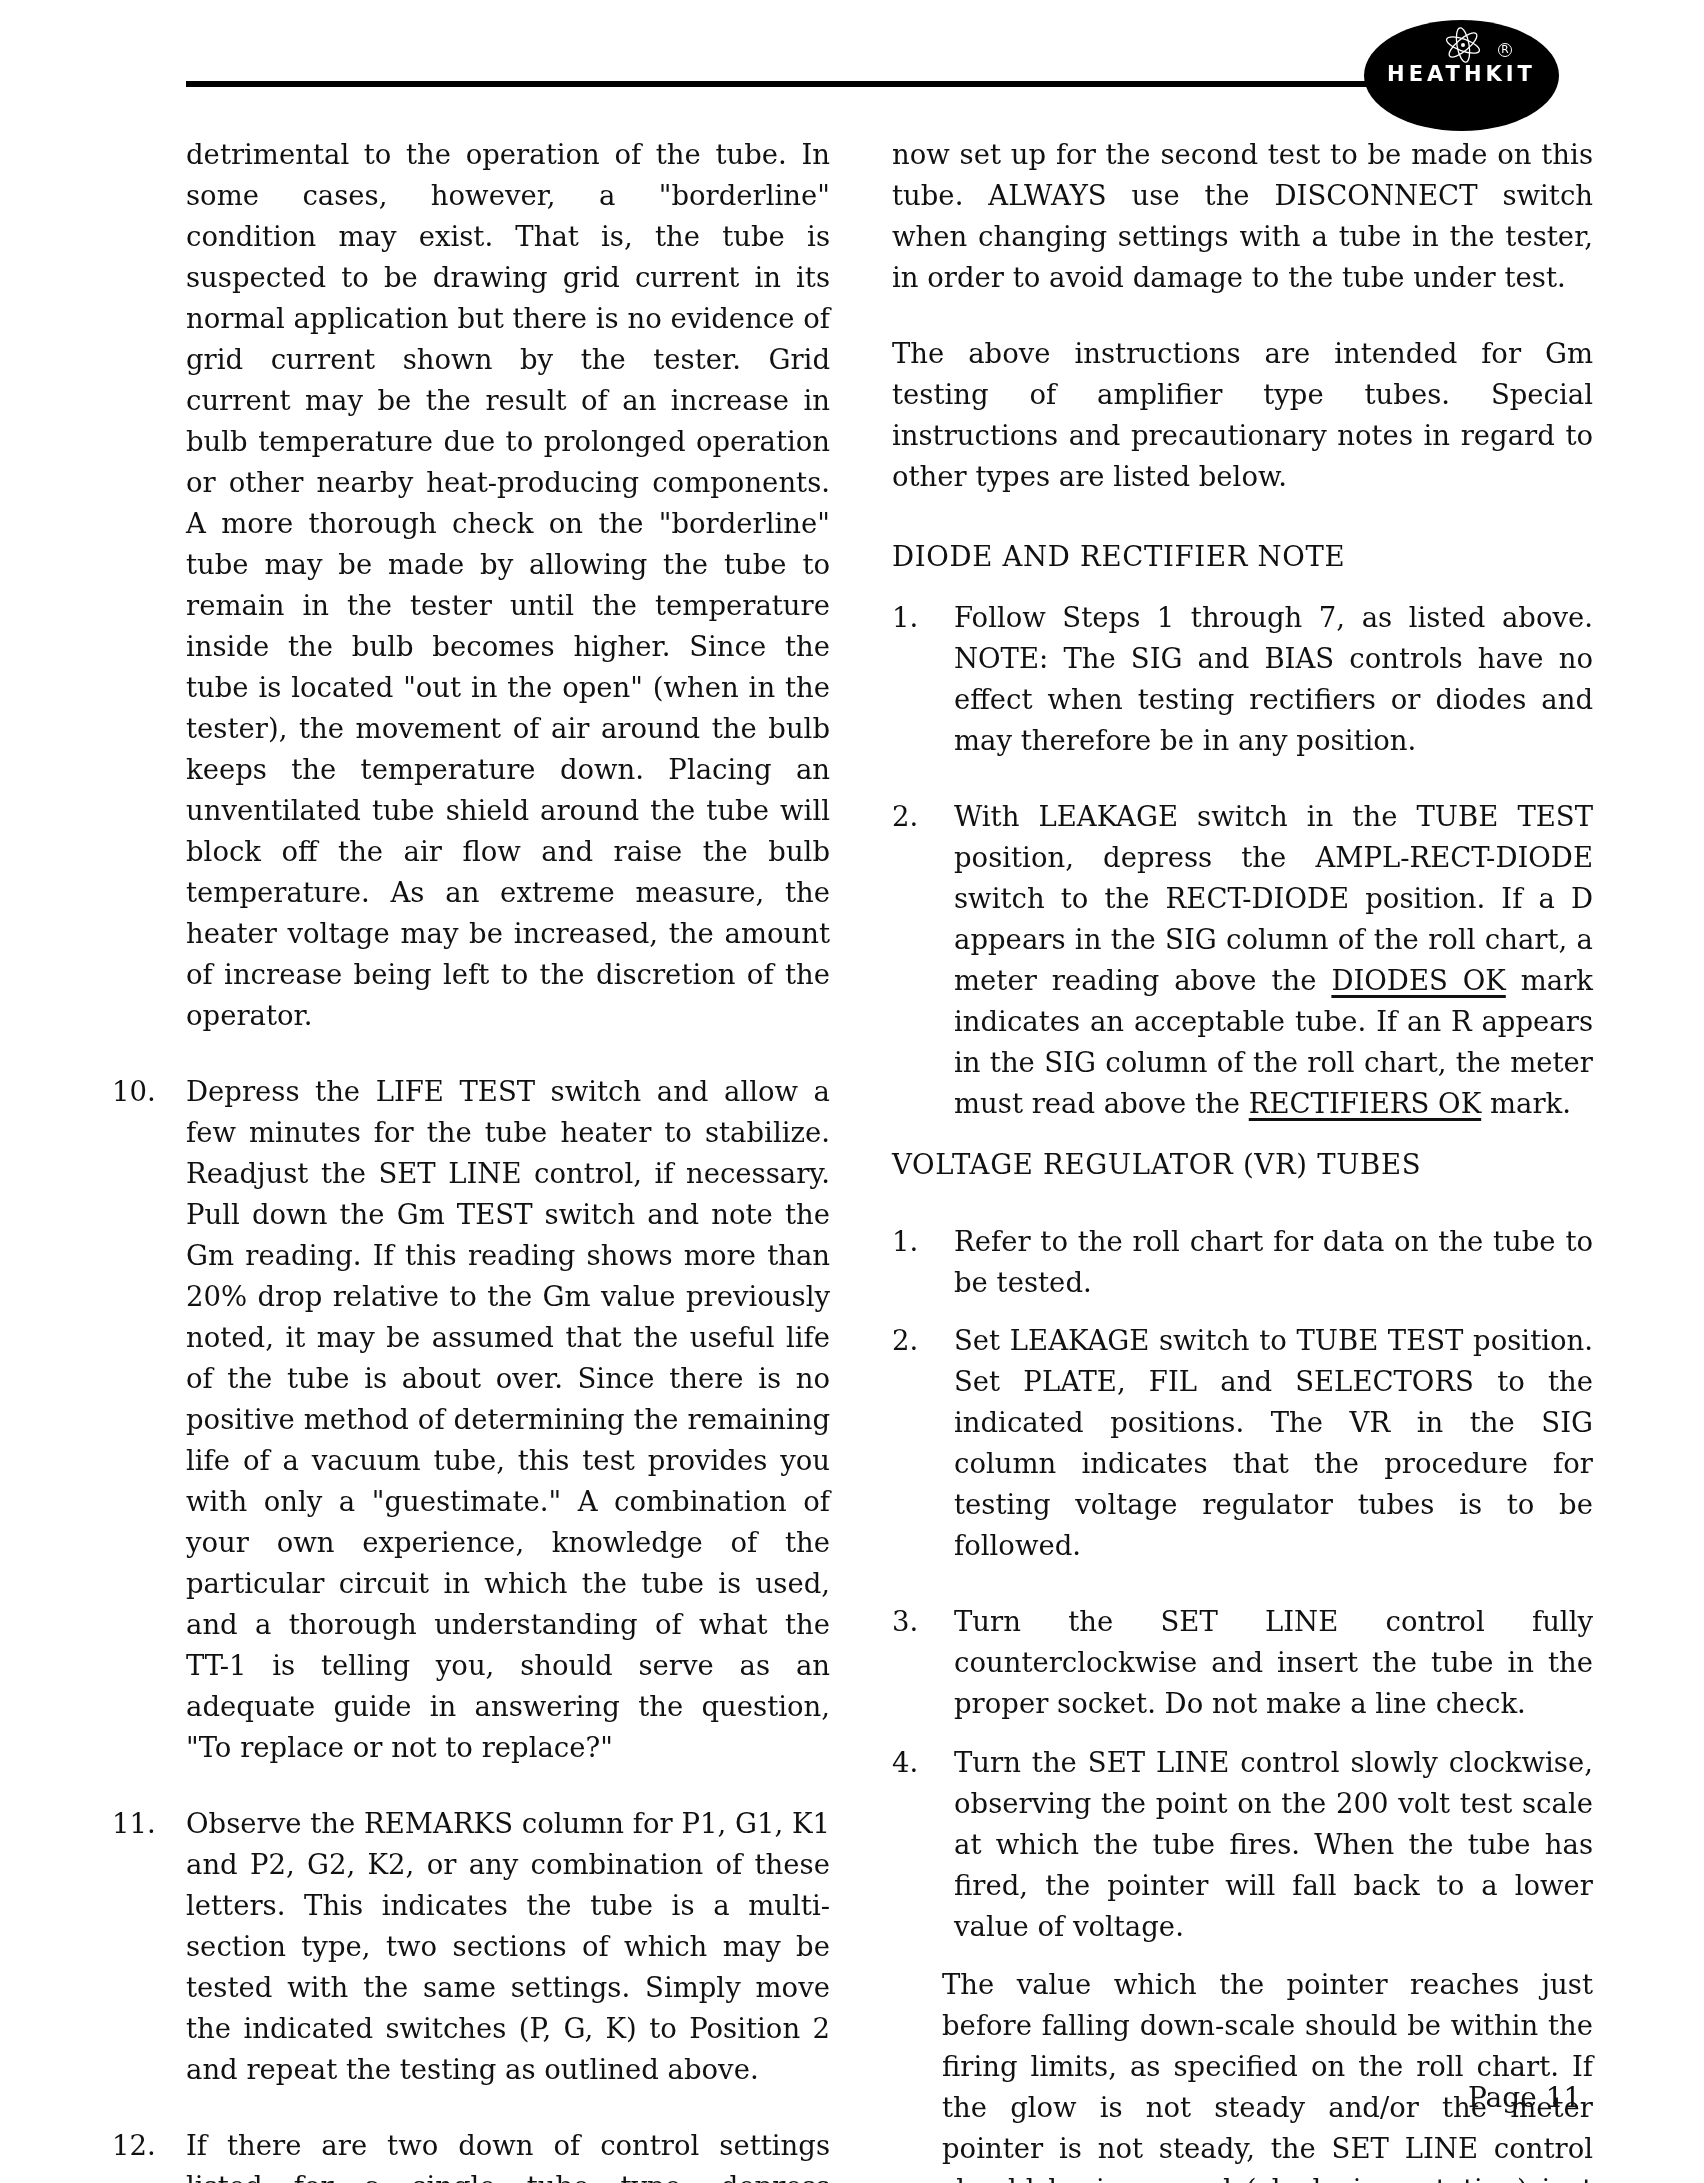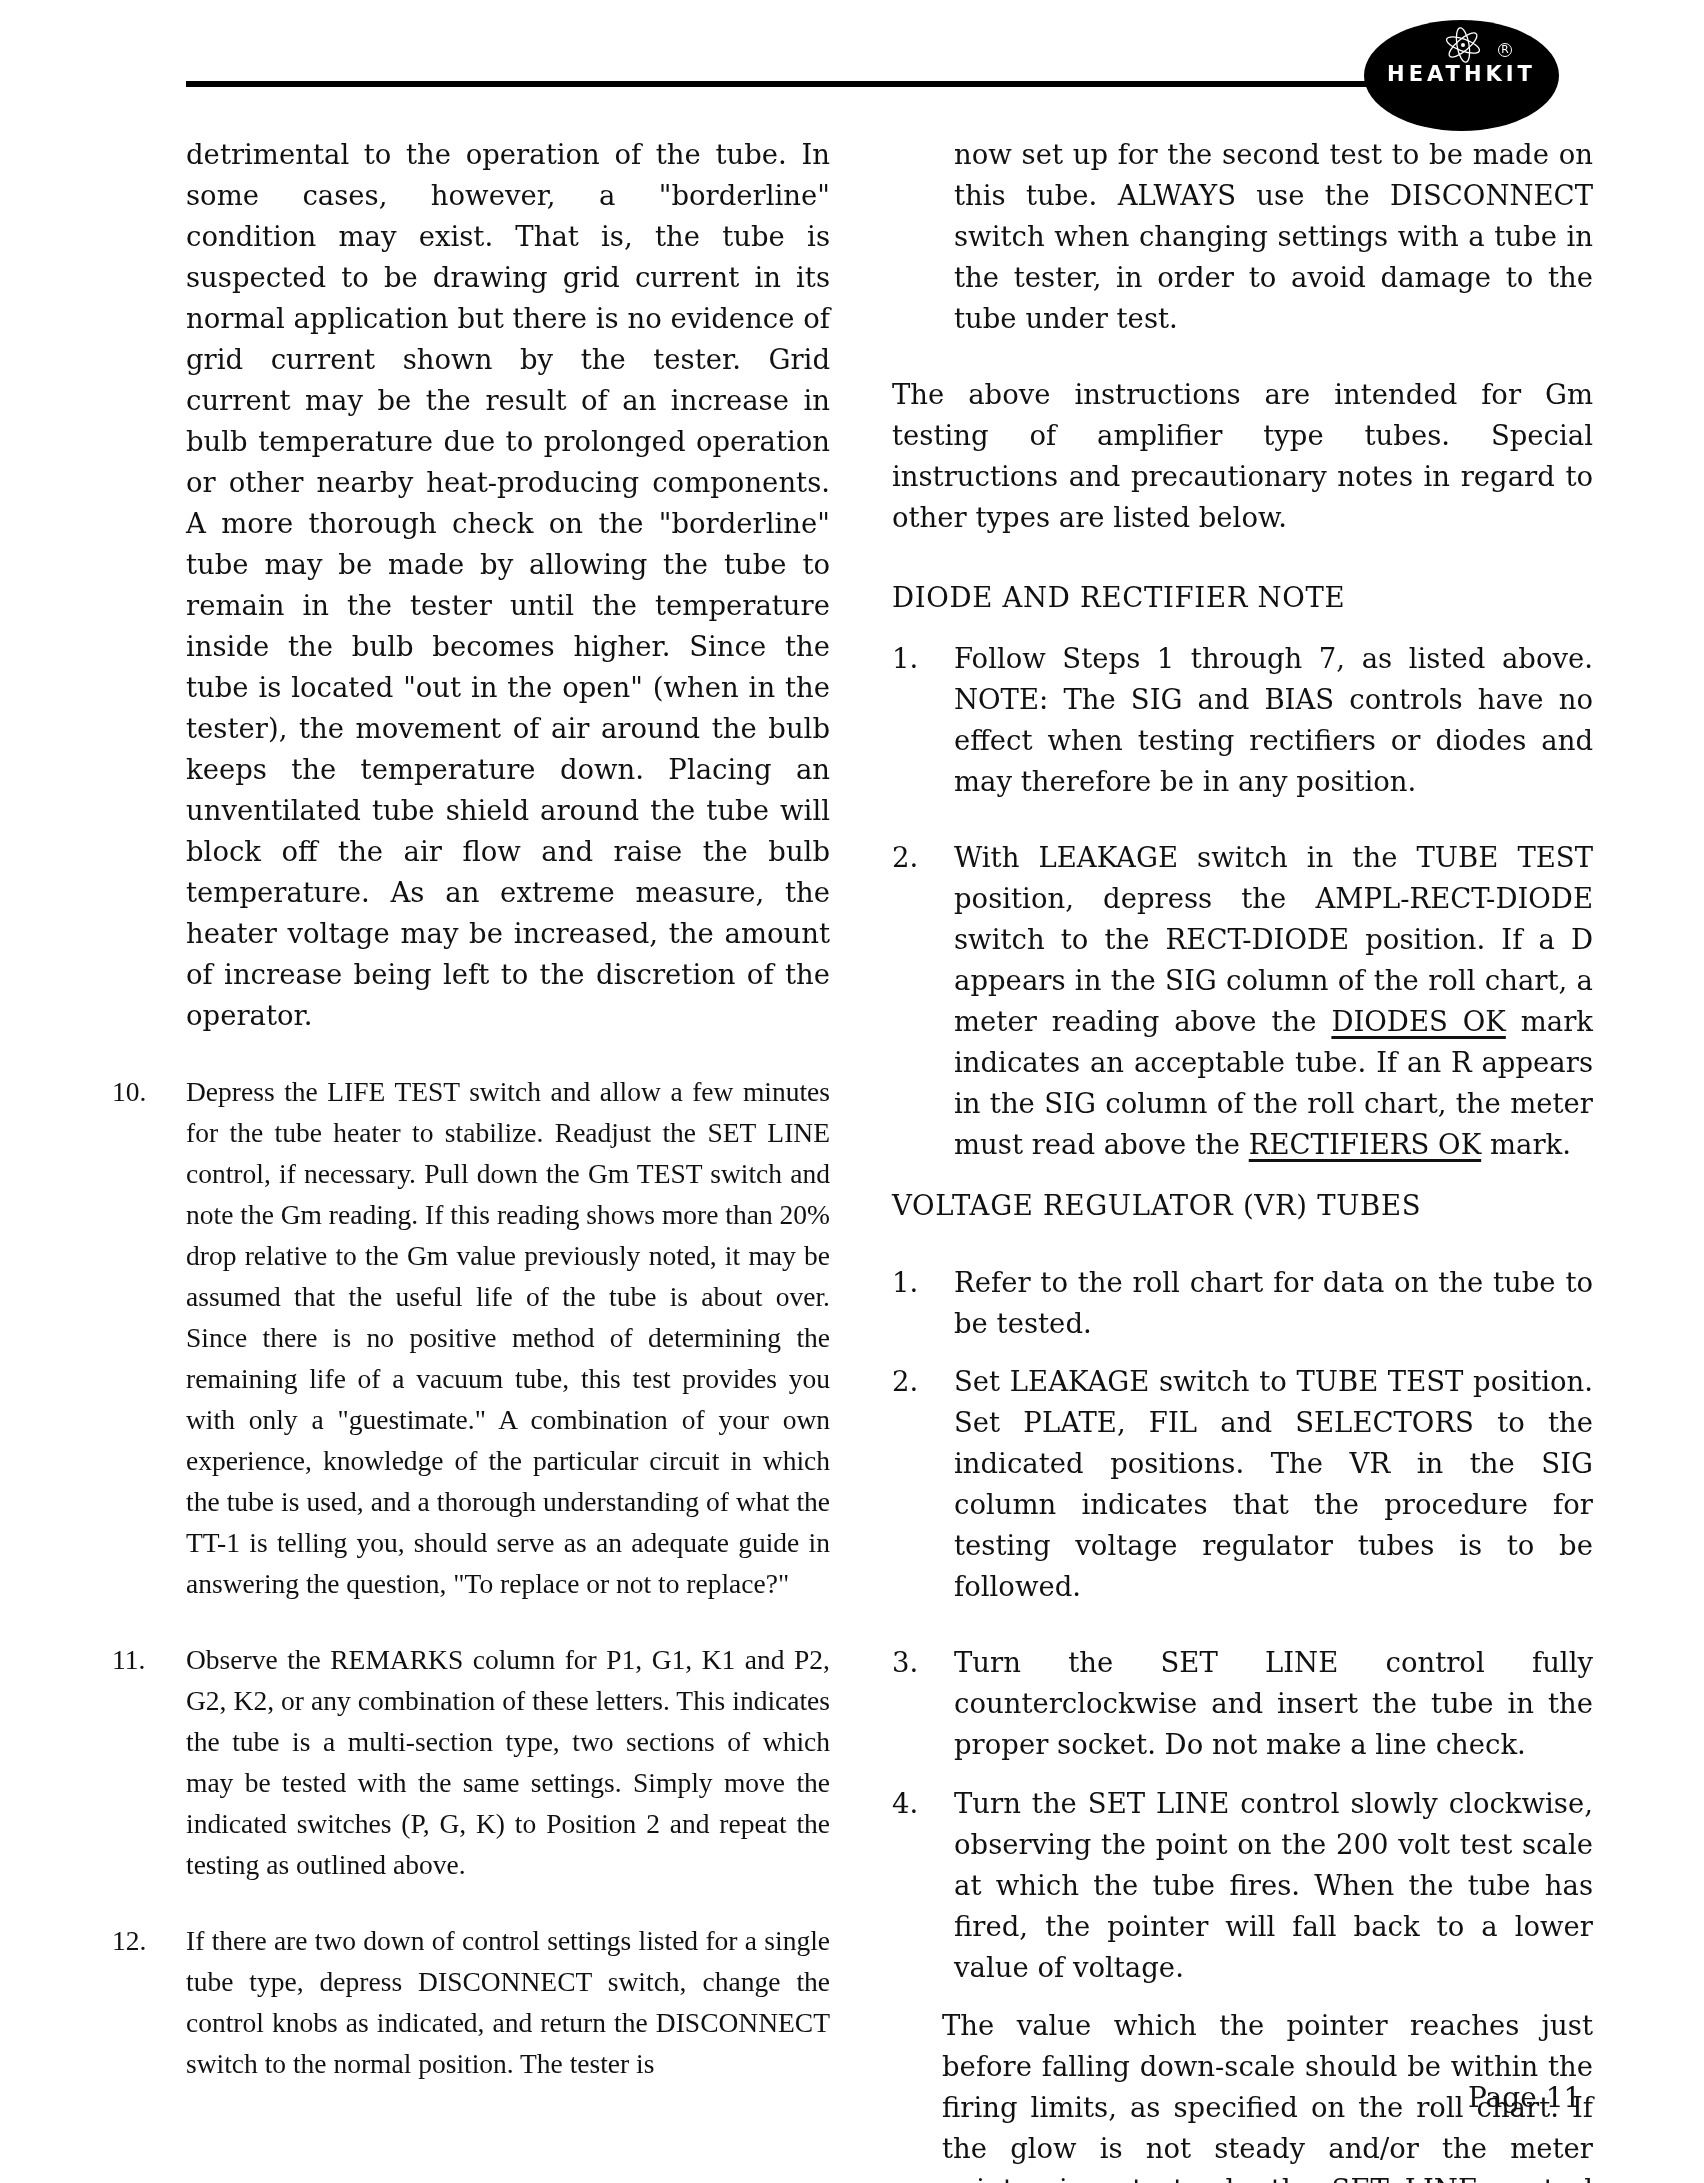--- a/index.html
+++ b/index.html
@@ -77,21 +77,21 @@
     }
     .item {
       position: relative;
       padding-left: 0;
     }
     .item .num {
       position: absolute;
       left: 0;
       top: 0;
     }
-    .left-item { padding-left: 0; font-family: Liberation Serif, serif; }
+    .left-item { padding-left: 0; }
     .left-item .num { left: -74px; }
     .left-item .body { margin-left: 0; }
     .right-item .num { left: 0; }
     .right-item .body { margin-left: 62px; }
     .heading {
       margin: 0;
       font-weight: normal;
       font-size: 27.5px;
       letter-spacing: 0.7px;
     }
@@ -132,21 +132,21 @@
     <p class="body">Observe the REMARKS column for P1, G1, K1 and P2, G2, K2, or any combination of these letters. This indicates the tube is a multi-section type, two sections of which may be tested with the same settings. Simply move the indicated switches (P, G, K) to Position 2 and repeat the testing as outlined above.</p>
   </div>
 
   <div class="item left-item">
     <span class="num">12.</span>
     <p class="body">If there are two down of control settings listed for a single tube type, depress DISCONNECT switch, change the control knobs as indicated, and return the DISCONNECT switch to the normal position. The tester is</p>
   </div>
 </div>
 
 <div class="col col-right">
-  <p style="margin-left:62px; margin-bottom:35px;">now set up for the second test to be made on this tube. ALWAYS use the DISCONNECT switch when changing settings with a tube in the tester, in order to avoid damage to the tube under test.</p>
+  <p style="margin-bottom:35px;">now set up for the second test to be made on this tube. ALWAYS use the DISCONNECT switch when changing settings with a tube in the tester, in order to avoid damage to the tube under test.</p>
 
   <p style="margin-bottom:39px;">The above instructions are intended for Gm testing of amplifier type tubes. Special instructions and precautionary notes in regard to other types are listed below.</p>
 
   <div>
     <h3 class="heading" style="margin-bottom:20px;">DIODE AND RECTIFIER NOTE</h3>
 
     <div class="item right-item" style="margin-bottom:35px;">
       <span class="num">1.</span>
       <p class="body">Follow Steps 1 through 7, as listed above. NOTE: The SIG and BIAS controls have no effect when testing rectifiers or diodes and may therefore be in any position.</p>
     </div>

